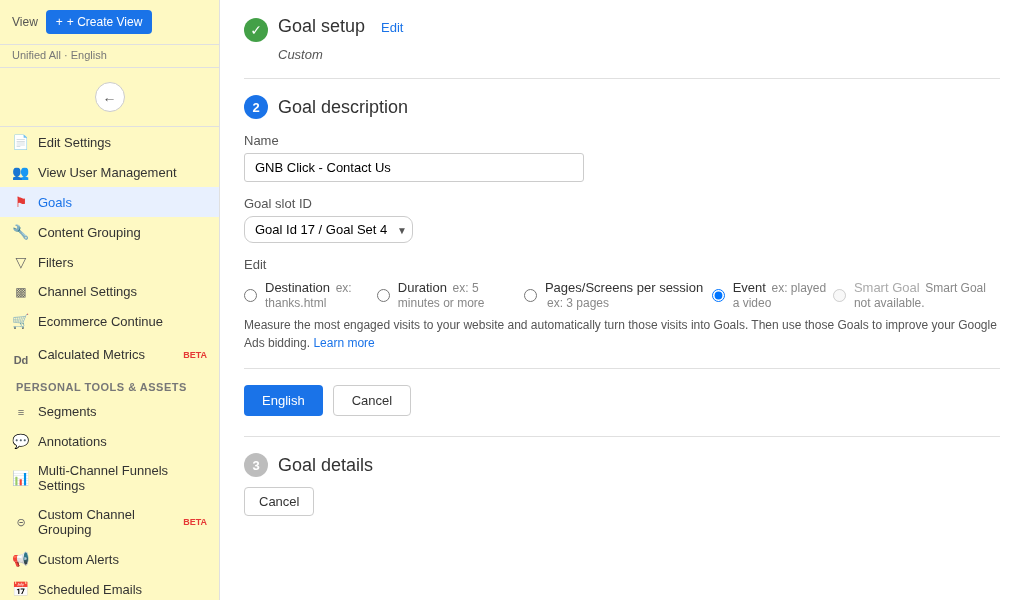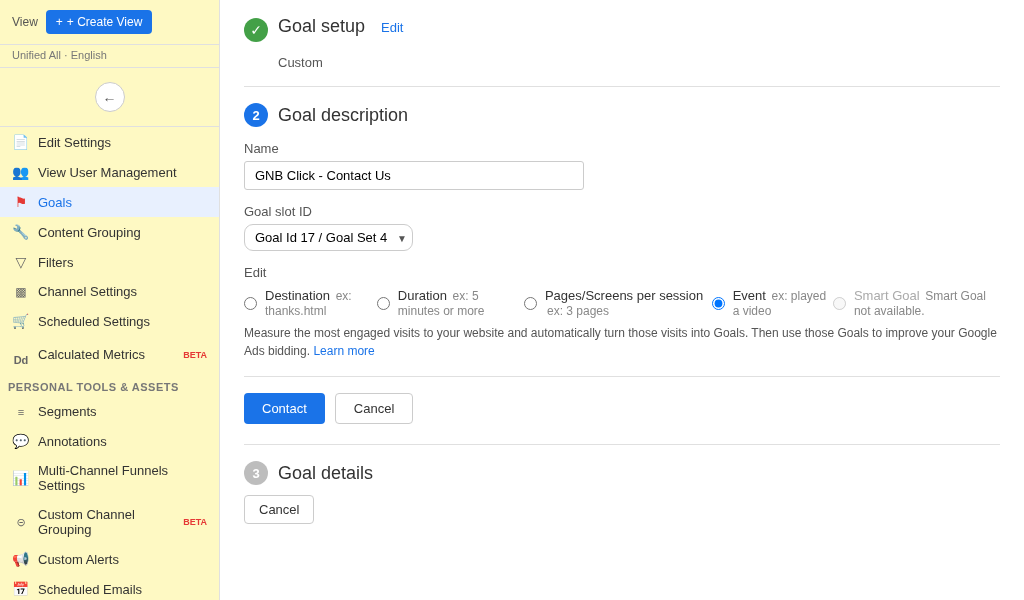--- a/index.html
+++ b/index.html
@@ -7,38 +7,38 @@
 
     
     .sidebar { width: 220px; min-width: 220px; border-right: 1px solid #e0e0e0; display: flex; flex-direction: column; overflow-y: auto; background: #fef9c3; }
     .sidebar-header { padding: 10px 12px; display: flex; align-items: center; gap: 8px; border-bottom: 1px solid #e0e0e0; }
     .create-btn { background: #1a73e8; color: #fff; border: none; border-radius: 4px; padding: 5px 10px; font-size: 12px; cursor: pointer; display: flex; align-items: center; gap: 4px; }
     .view-label { font-size: 12px; color: #555; }
     .unified-label { font-size: 11px; color: #777; padding: 4px 12px 6px; border-bottom: 1px solid #e0e0e0; }
 
     .back-btn { width: 30px; height: 30px; border: 1px solid #ccc; border-radius: 50%; display: flex; align-items: center; justify-content: center; cursor: pointer; margin: 8px auto; font-size: 14px; color: #555; background: #fff; }
 
-    .nav-section-label { font-size: 11px; color: #777; font-weight: bold; padding: 8px 8px 4px; letter-spacing: 0.5px; }
+    .nav-section-label { font-size: 11px; color: #777; font-weight: bold; padding: 8px 16px 4px; letter-spacing: 0.5px; }
 
     .nav-item { display: flex; align-items: center; gap: 8px; padding: 7px 12px; cursor: pointer; color: #333; font-size: 13px; }
     .nav-item.active { background: #e8f0fe; color: #1a73e8; }
     .nav-item.active .nav-icon { color: #e53935; }
     .nav-icon { width: 18px; text-align: center; font-size: 14px; color: #666; flex-shrink: 0; }
     .nav-label { flex: 1; }
     .beta-badge { font-size: 9px; color: #e53935; font-weight: bold; margin-left: 2px; }
 
     
     .main { flex: 1; overflow-y: auto; padding: 16px 24px; }
 
     
     .goal-setup { display: flex; align-items: flex-start; gap: 10px; margin-bottom: 16px; }
     .check-circle { width: 24px; height: 24px; border-radius: 50%; background: #43a047; display: flex; align-items: center; justify-content: center; color: #fff; font-size: 14px; flex-shrink: 0; margin-top: 2px; }
     .setup-title { font-size: 18px; color: #333; font-weight: 400; }
     .edit-link { font-size: 13px; color: #1a73e8; margin-left: 8px; cursor: pointer; }
-    .setup-subtitle { font-size: 13px; color: #555; margin-top: 18px; }
+    .setup-subtitle { font-size: 13px; color: #555; margin-top: 10px; font-style: italic; }
 
     
     .section { margin-bottom: 20px; }
     .section-header { display: flex; align-items: center; gap: 10px; margin-bottom: 14px; }
     .step-circle { width: 24px; height: 24px; border-radius: 50%; background: #1a73e8; color: #fff; display: flex; align-items: center; justify-content: center; font-size: 13px; font-weight: bold; flex-shrink: 0; }
     .step-circle.gray { background: #bdbdbd; }
     .section-title { font-size: 18px; font-weight: 400; color: #333; }
 
     .form-group { margin-bottom: 14px; }
     .form-label { font-size: 13px; color: #555; margin-bottom: 5px; display: block; }
@@ -105,21 +105,21 @@
     <div class="nav-item">
       <span class="nav-icon">▽</span>
       <span class="nav-label">Filters</span>
     </div>
     <div class="nav-item">
       <span class="nav-icon" style="font-size:12px;">▩</span>
       <span class="nav-label">Channel Settings</span>
     </div>
     <div class="nav-item">
       <span class="nav-icon">🛒</span>
-      <span class="nav-label">Scheduled Settings</span>
+      <span class="nav-label">Ecommerce Continue</span>
     </div>
     <div class="nav-item">
       <span class="nav-icon" style="font-size:11px;font-weight:bold;margin-top:11px;">Dd</span>
       <span class="nav-label">Calculated Metrics</span>
       <span class="beta-badge">BETA</span>
     </div>
   </div>
 
   <div class="nav-section-label">PERSONAL TOOLS &amp; ASSETS</div>
   <div>
@@ -235,21 +235,21 @@
 
       <div class="smart-goal-desc">
         <span>Measure the most engaged visits to your website and automatically turn those visits into Goals. Then use those Goals to improve your Google Ads bidding.</span>
         <a class="learn-more">Learn more</a>
       </div>
     </div>
 
     <hr class="divider">
 
     <div class="btn-row">
-      <button class="btn-primary">Contact</button>
+      <button class="btn-primary">English</button>
       <button class="btn-secondary">Cancel</button>
     </div>
   </div>
 
   <div class="goal-details-section">
     <hr class="divider">
     <div class="goal-details-header">
       <div class="step-circle gray">3</div>
       <span class="section-title">Goal details</span>
     </div>

